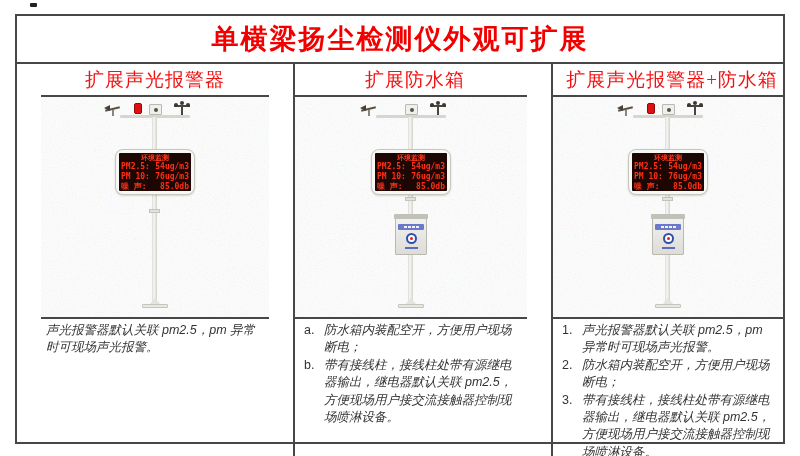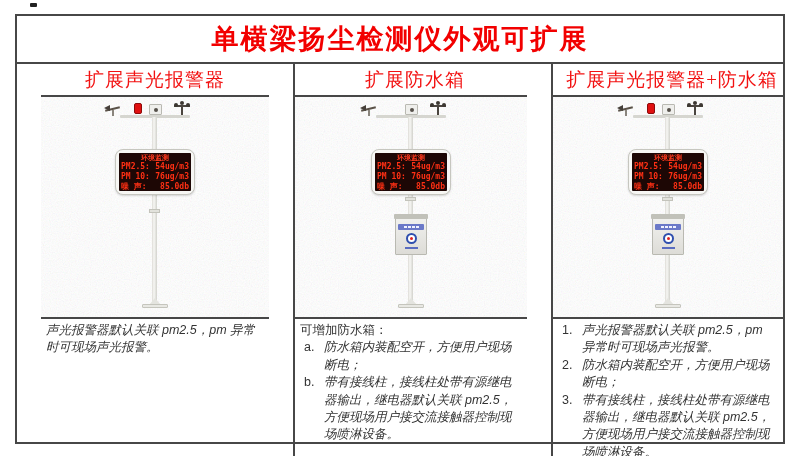--- a/index.html
+++ b/index.html
@@ -304,21 +304,20 @@
       </div>
     </div>
 
     <div class="cell notes">
       <div class="nitem">
         <div class="tx">声光报警器默认关联 pm2.5，pm 异常时可现场声光报警。</div>
       </div>
     </div>
 
     <div class="cell notes bl">
-      <div class="intro">可增加防水箱：</div>
       <div class="nitem">
         <div class="mk">a.</div>
         <div class="tx">防水箱内装配空开，方便用户现场断电；</div>
       </div>
       <div class="nitem">
         <div class="mk">b.</div>
         <div class="tx">带有接线柱，接线柱处带有源继电器输出，继电器默认关联 pm2.5，方便现场用户接交流接触器控制现场喷淋设备。</div>
       </div>
     </div>
 

